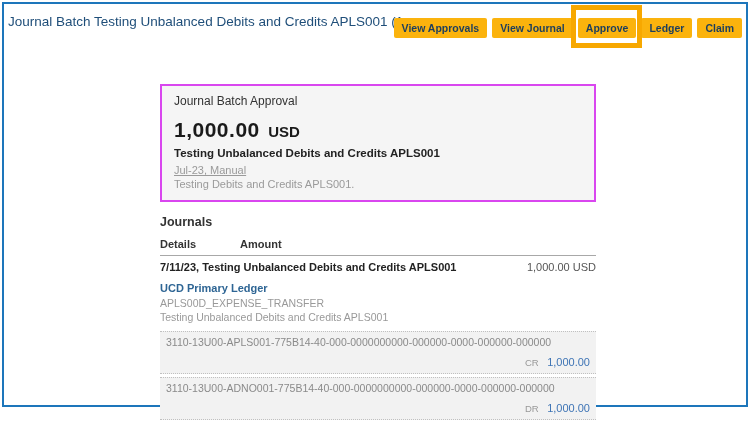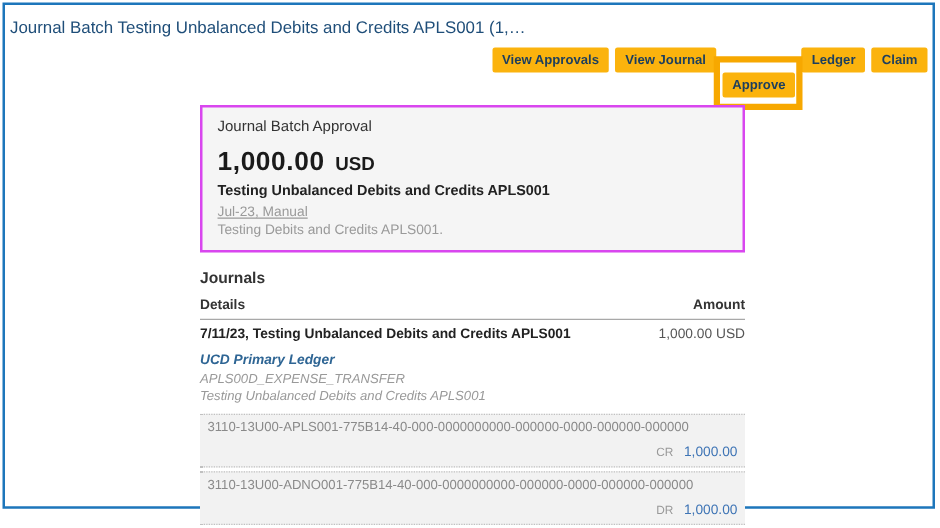--- a/index.html
+++ b/index.html
@@ -4,41 +4,41 @@
 <style>
   html,body{margin:0;padding:0;background:#ffffff;}
   body{width:752px;height:422px;position:relative;font-family:"Liberation Sans",sans-serif;overflow:hidden;}
   .frame{position:absolute;left:2px;top:2px;width:742px;height:401px;border:2px solid #1D76BB;background:#ffffff;}
   
   .header{position:relative;height:44px;}
   .page-title{position:absolute;left:4px;top:10px;font-size:13.5px;color:#1F4E79;white-space:nowrap;}
   .toolbar{position:absolute;right:4px;top:14px;display:flex;align-items:center;gap:5px;}
   .btn{background:#FBB30D;color:#1C3E5E;border:none;font-family:"Liberation Sans",sans-serif;
        font-size:10.5px;font-weight:bold;padding:4px 8px;border-radius:2px;cursor:pointer;white-space:nowrap;}
-  .approve-wrap{position:relative;display:inline-block;margin-top:40px;}
+  .approve-wrap{position:relative;display:inline-block;}
   .annotation-box{position:absolute;left:-7px;right:-6px;top:-13px;bottom:-10px;border:5px solid #F7A800;pointer-events:none;}
   
   .content{position:absolute;left:156px;top:80px;width:436px;}
   
   .card{background:#F5F5F5;border:2px solid #d946ef;padding:8px 29px 10px 12px;}
   .card-title{font-size:12px;color:#333;margin-bottom:10px;}
   .card-amount{color:#1a1a1a;font-weight:bold;}
   .card-amount .num{font-size:21px;letter-spacing:0.5px;}
   .card-amount .cur{font-size:15px;margin-left:4px;}
   .card-batch{font-size:11.5px;font-weight:bold;color:#222;margin-top:5px;}
   .card-period{font-size:11px;color:#9a9a9a;margin-top:5px;text-decoration:underline;}
   .card-desc{font-size:11px;color:#9a9a9a;margin-top:2px;}
   
   .journals-heading{font-size:12.5px;font-weight:bold;color:#333;margin:13px 0 7px 0;}
-  .tbl-header{display:flex;justify-content:space-between;font-size:11px;font-weight:bold;color:#333;
-              padding:2px 0 5px 0;border-bottom:1px solid #A8A8A8;}
+  .tbl-header{display:flex;font-size:11px;font-weight:bold;color:#333;
+              padding:2px 0 5px 0;border-bottom:1px solid #A8A8A8;gap:44px;}
   .tbl-row1{display:flex;justify-content:space-between;align-items:flex-start;padding:5px 0 6px 0;}
   .tbl-row1 .details{font-size:11px;font-weight:bold;color:#222;}
   .tbl-row1 .amount{font-size:11px;color:#555;white-space:nowrap;margin-left:10px;}
-  .ledger-block{margin:3px 0 8px 0;font-style:italic;}
+  .ledger-block{margin:3px 0 8px 0;}
   .ledger-name{font-size:11px;font-weight:bold;color:#2E6594;cursor:pointer;}
   .ledger-cat{font-size:10.5px;color:#999;margin-top:3px;}
   .ledger-desc{font-size:10.5px;color:#999;margin-top:2px;}
   .acct-row{background:#F2F2F2;border-top:1px dotted #C0C0C0;border-bottom:1px dotted #C0C0C0;
             padding:4px 6px 3px 6px;margin-bottom:3px;}
   .acct-text{font-size:10.5px;color:#8a8a8a;}
   .acct-amount{text-align:right;margin-top:4px;}
   .acct-type{font-size:9.5px;color:#999;margin-right:4px;}
   .acct-val{font-size:11px;color:#3E74B5;}
   .total-row{display:flex;justify-content:space-between;border-top:1px solid #9A9A9A;padding:5px 0 4px 0;}

